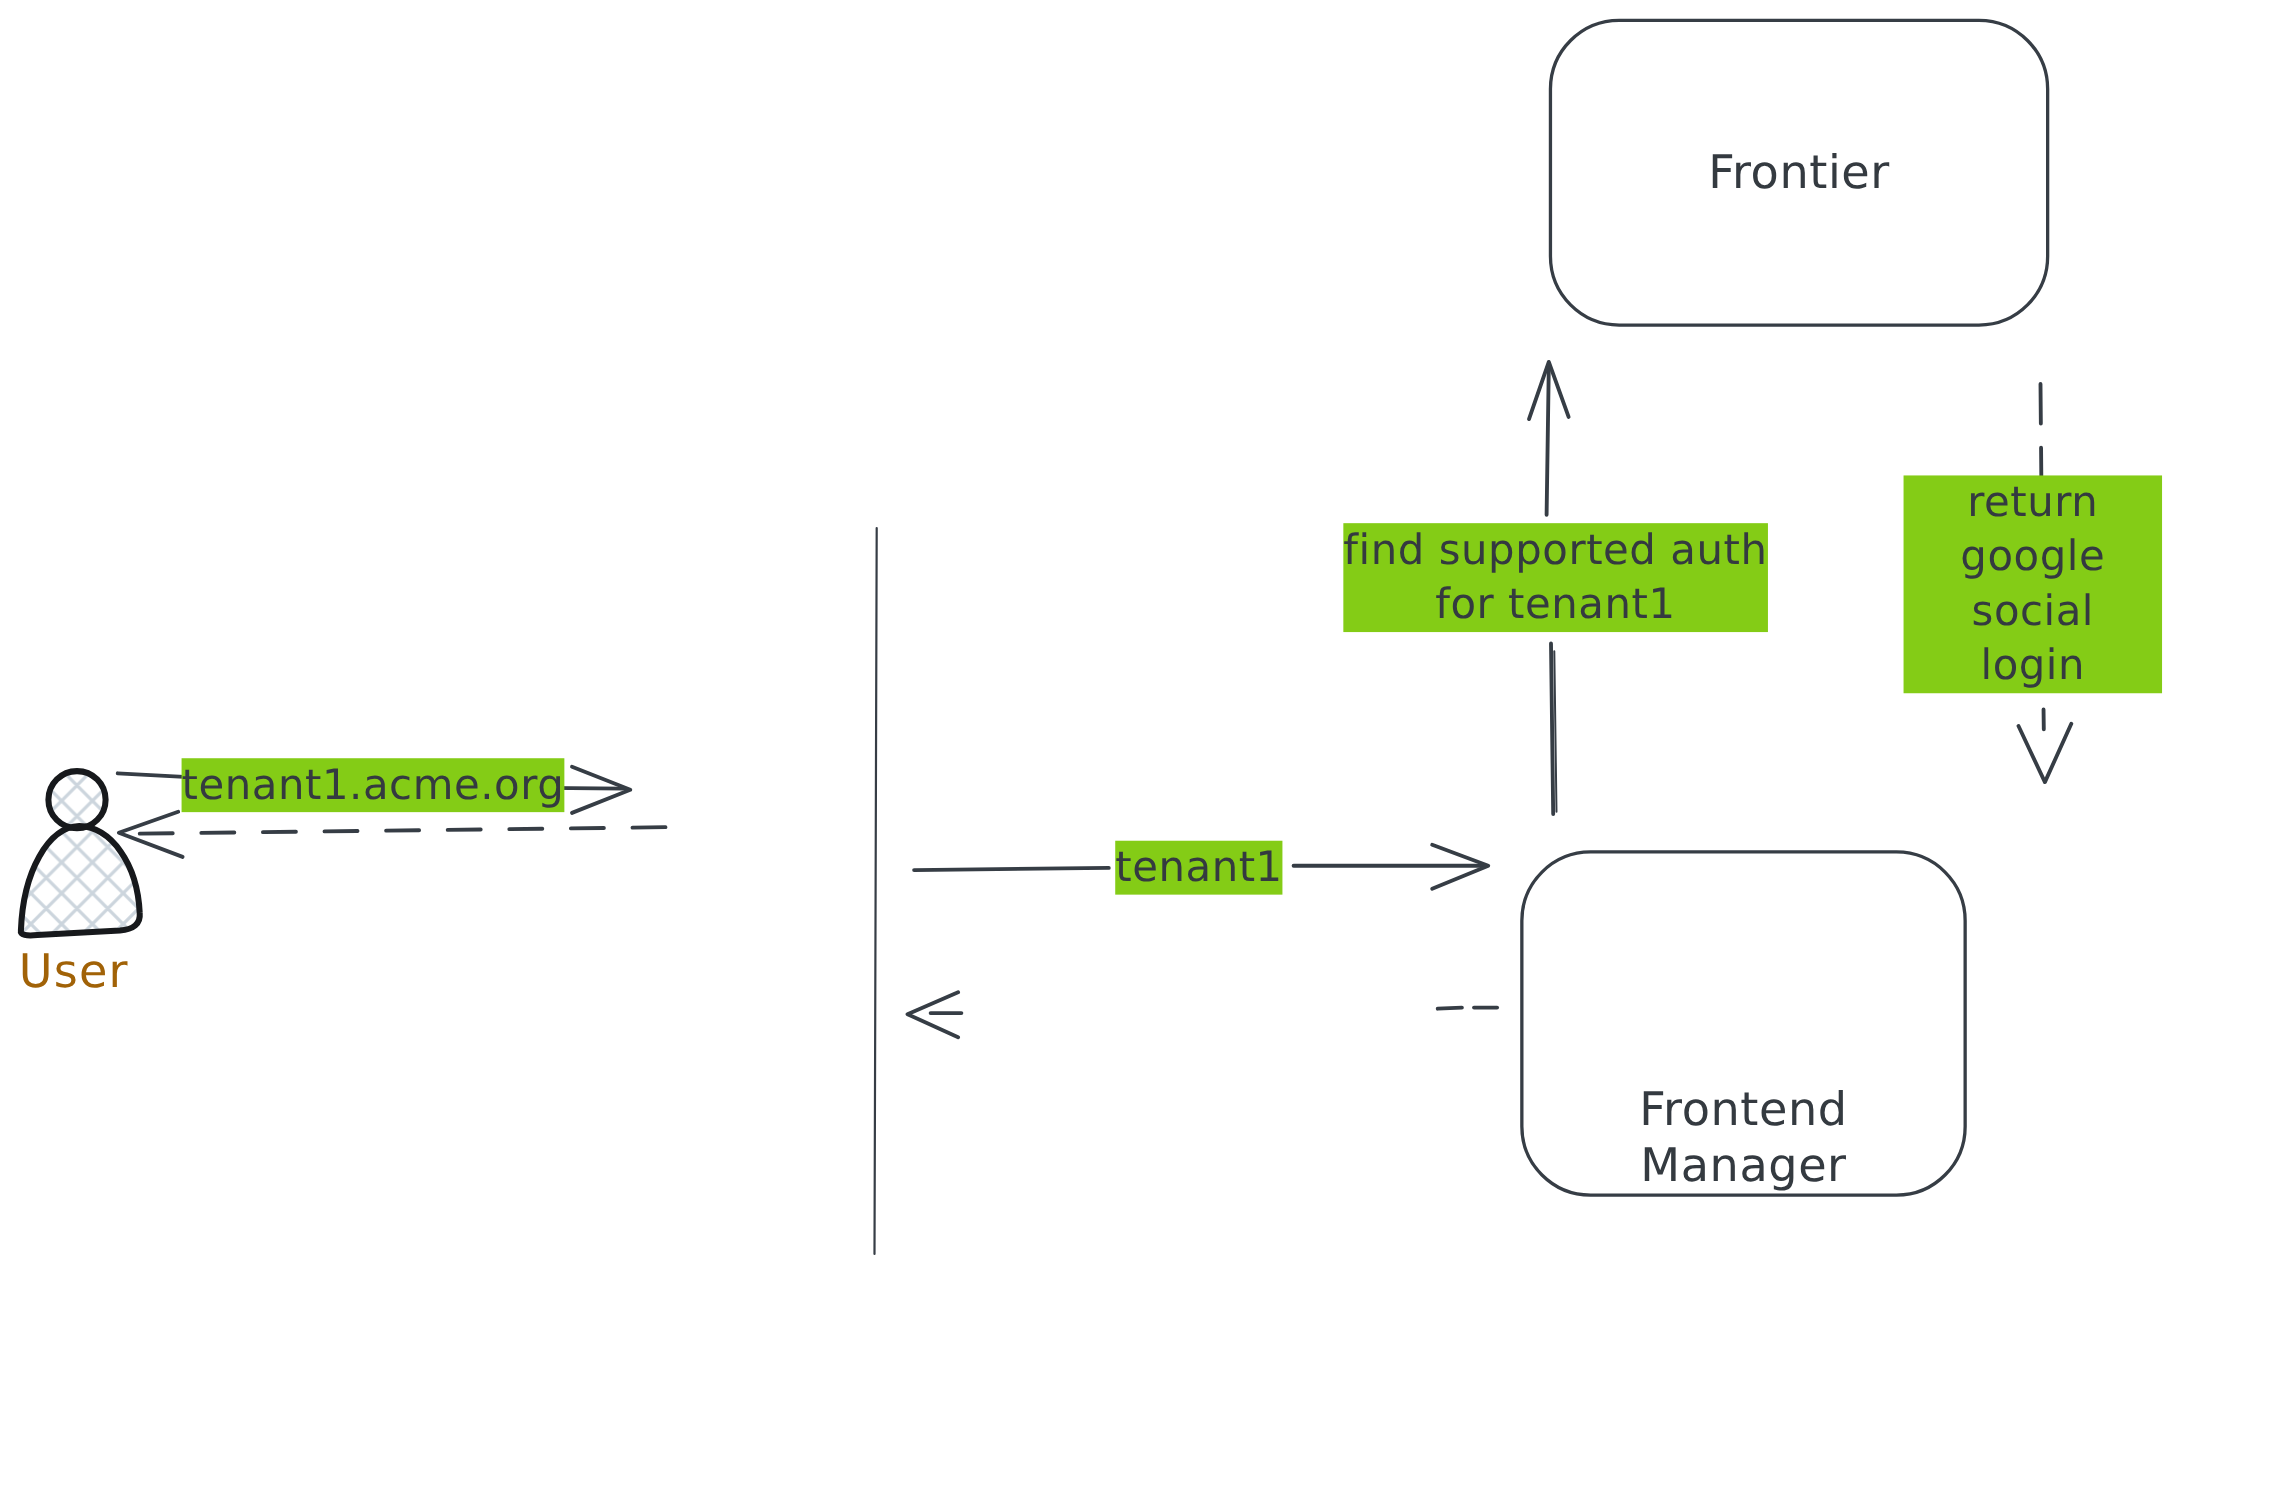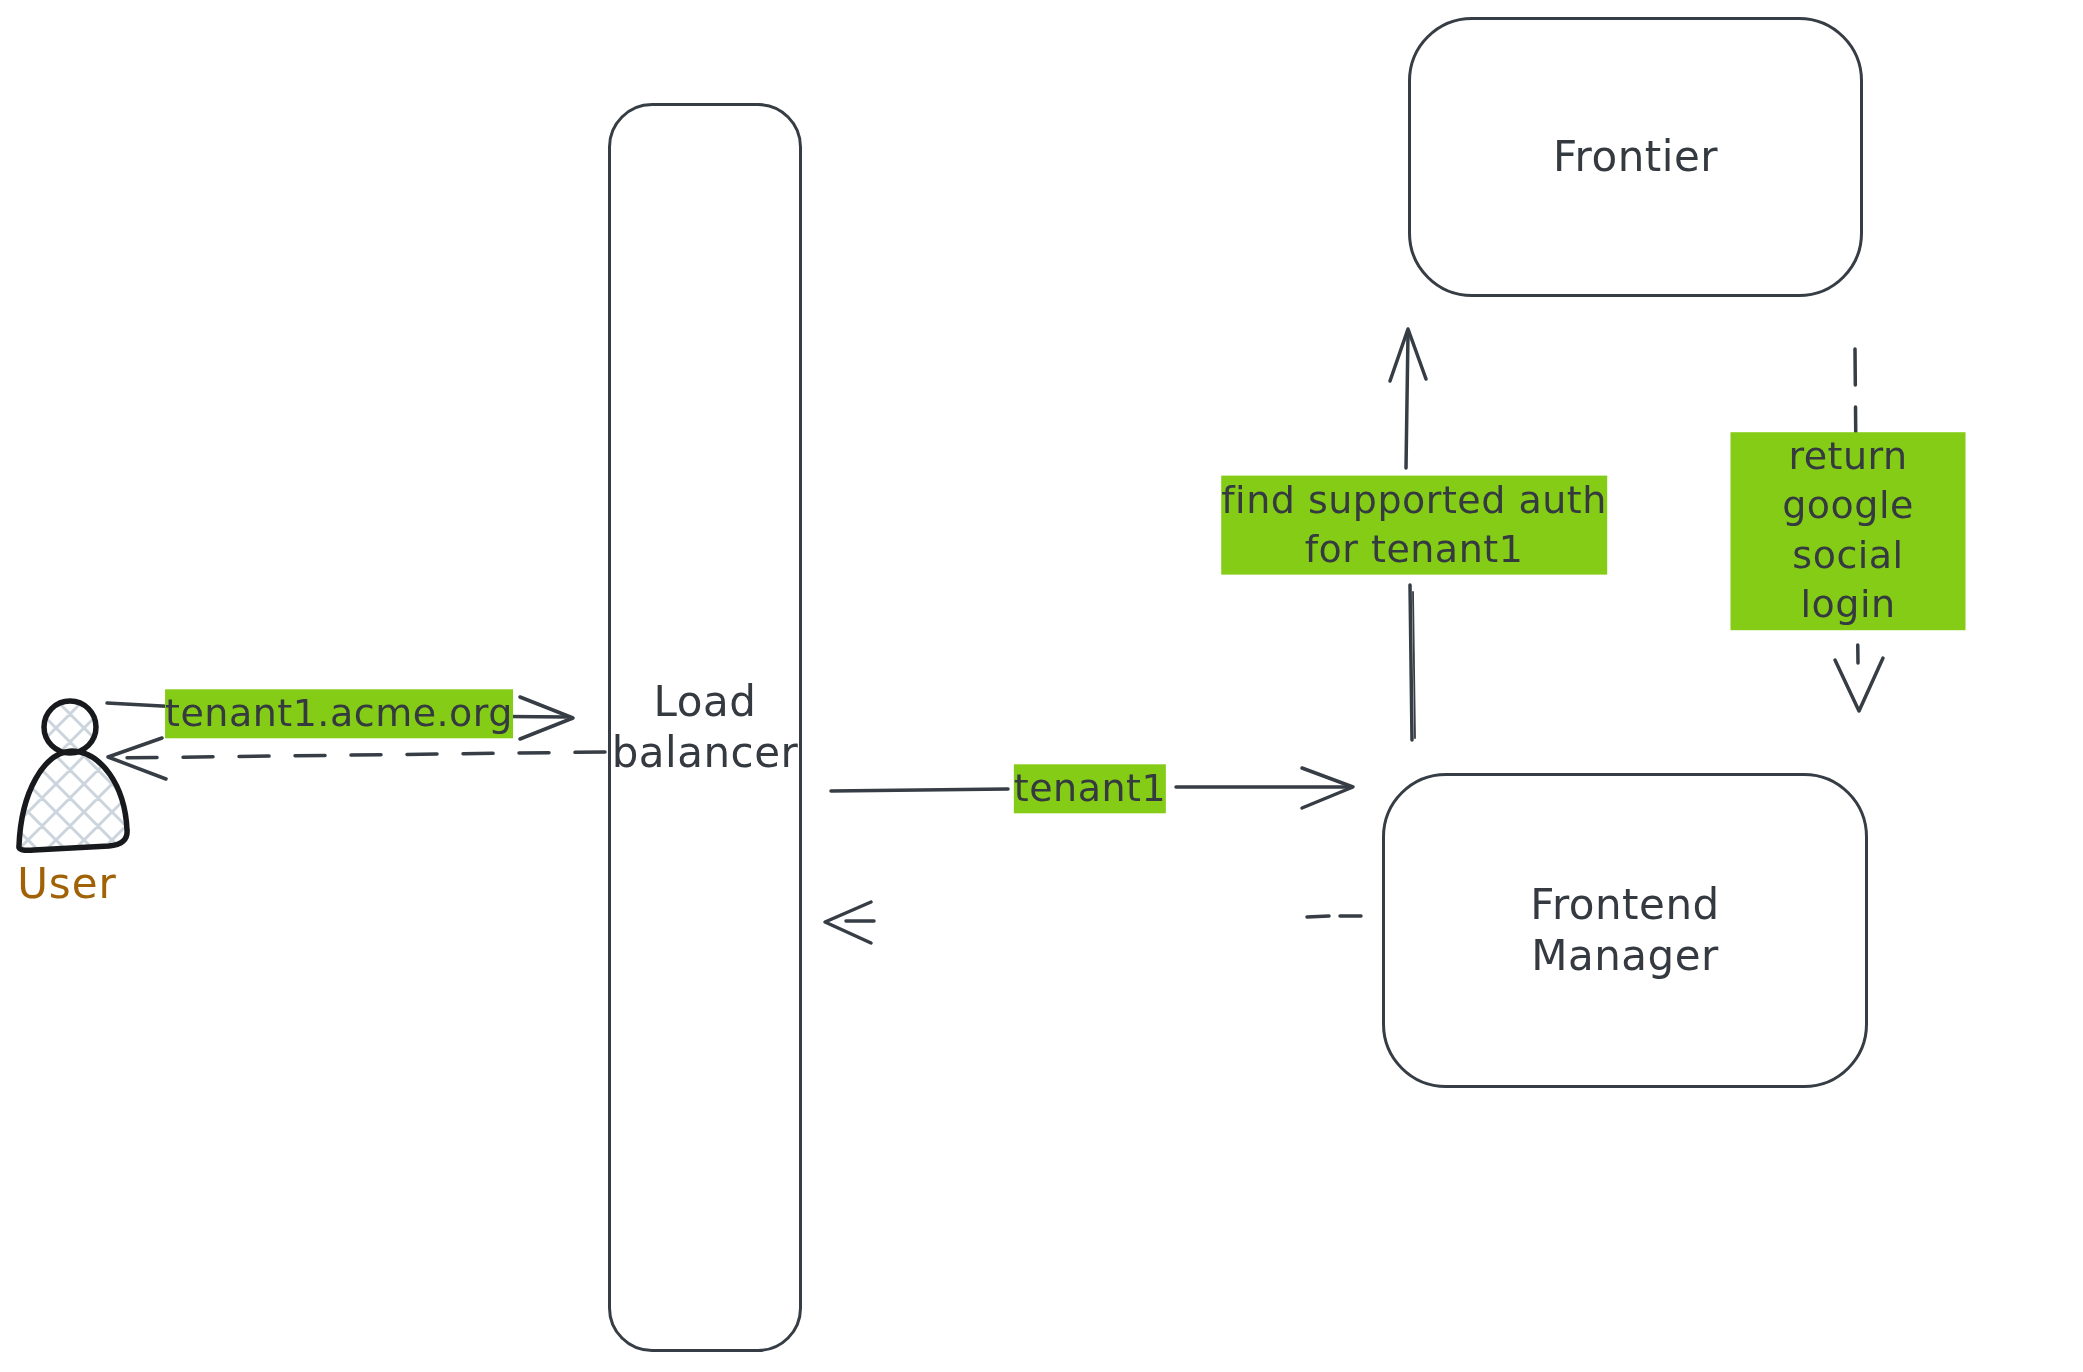--- a/index.html
+++ b/index.html
@@ -43,22 +43,23 @@
     width: 194px; height: 1249px;
     border-radius: 44px;
   }
   .box-frontier {
     left: 1408px; top: 17px;
     width: 455px; height: 280px;
     border-radius: 64px;
   }
   .box-frontend-manager {
     left: 1382px; top: 773px;
-    width: 486px; height: 315px;
+    width: 406px; height: 315px;
     border-radius: 64px;
+    align-items: flex-end;
   }
   .arrow-label {
     position: absolute;
     transform: translate(-50%, -50%);
     font-size: 38px;
     line-height: 1.3;
     text-align: center;
     white-space: pre-line;
     letter-spacing: 0.5px;
     background: #84cc16;
@@ -129,24 +130,20 @@
       <path d="M1390 381 L1408 329 L1426 379"></path>
     </g>
 
     <g>
       <path d="M1855 349 L1856 463" stroke-dasharray="36 22"></path>
       <path d="M1857 587 L1858 663" stroke-dasharray="36 22"></path>
       <path d="M1835 660 L1859 711 L1883 658"></path>
     </g>
   </svg>
 
-  <div class="node-box box-load-balancer">
-    <span>Load
-balancer</span>
-  </div>
 
   <div class="node-box box-frontier">
     <span>Frontier</span>
   </div>
 
   <div class="node-box box-frontend-manager">
     <span>Frontend
 Manager</span>
   </div>
 

